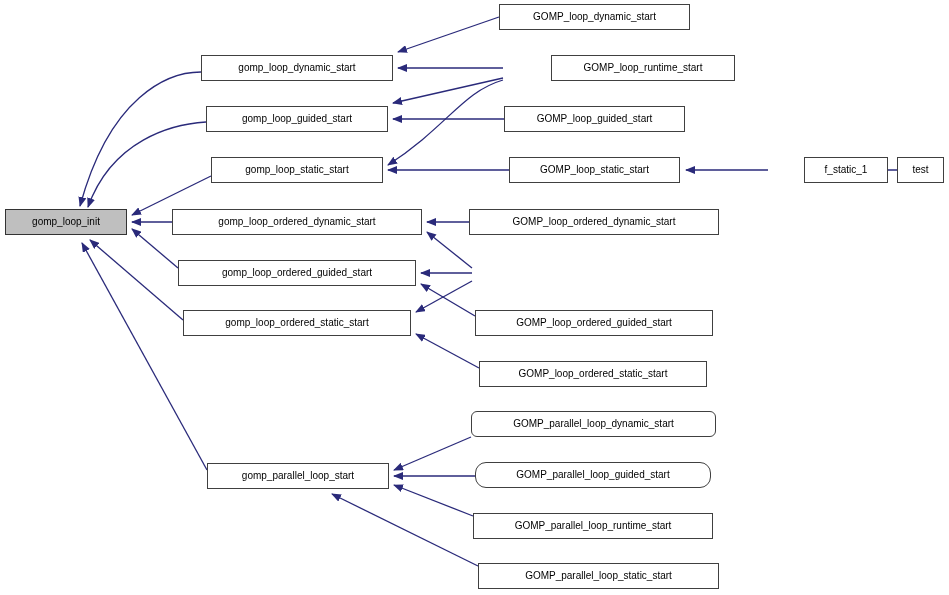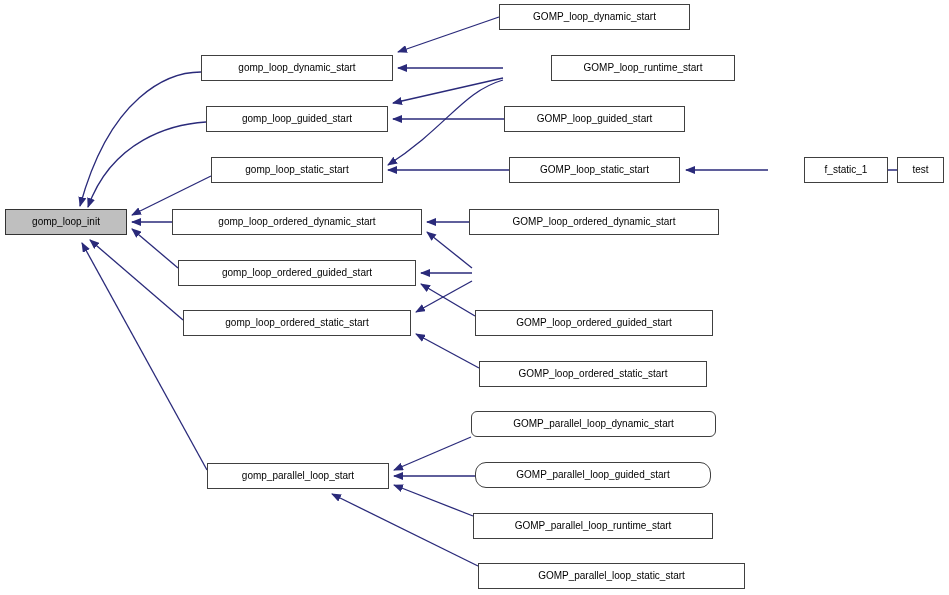--- a/index.html
+++ b/index.html
@@ -146,21 +146,21 @@
   </div>
 
   <div class="node" style="left:475px;top:462px;width:236px;height:26px;border-radius:11px;">
     <span class="node-label">GOMP_parallel_loop_guided_start</span>
   </div>
 
   <div class="node" style="left:473px;top:513px;width:240px;height:26px;">
     <span class="node-label">GOMP_parallel_loop_runtime_start</span>
   </div>
 
-  <div class="node" style="left:478px;top:563px;width:267px;height:26px;">
+  <div class="node" style="left:478px;top:563px;width:241px;height:26px;">
     <span class="node-label">GOMP_parallel_loop_static_start</span>
   </div>
 
   <div class="node" style="left:768px;top:157px;width:84px;height:26px;margin-left:36px;">
     <span class="node-label">f_static_1</span>
   </div>
 
   <div class="node" style="left:897px;top:157px;width:47px;height:26px;">
     <span class="node-label">test</span>
   </div>

